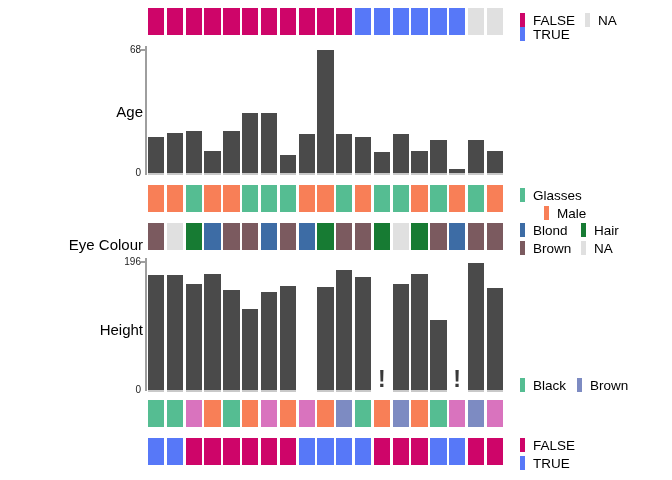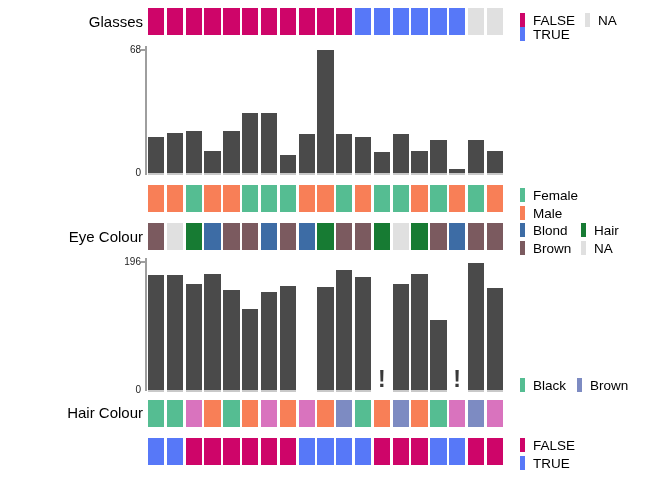--- a/index.html
+++ b/index.html
@@ -38,23 +38,23 @@
   .legend { position:absolute; left:520px; font-size:13.5px; color:#000; }
   .legend-row { display:flex; }
   .legend-cell { display:flex; align-items:center; }
   .legend-swatch { width:5px; height:14px; margin-right:8px; flex:none; }
 </style>
 </head>
 <body>
 
 <div class="canvas">
 
-  <div class="row-label" style="top:12px">Glasses</div>
-  <div class="row-label" style="top:227px">Eye Colour</div>
-  <div class="row-label" style="top:403px">Hair Colour</div>
+  <div class="row-label" style="top:102px">Age</div>
+  <div class="row-label" style="top:235px">Eye Colour</div>
+  <div class="row-label" style="top:320px">Height</div>
 
   <div class="strip" id="strip-glasses" style="top:8px;height:27px">
       <div class="tile" style="background: rgb(206, 5, 105);"></div>
       <div class="tile" style="background: rgb(206, 5, 105);"></div>
       <div class="tile" style="background: rgb(206, 5, 105);"></div>
       <div class="tile" style="background: rgb(206, 5, 105);"></div>
       <div class="tile" style="background: rgb(206, 5, 105);"></div>
       <div class="tile" style="background: rgb(206, 5, 105);"></div>
       <div class="tile" style="background: rgb(206, 5, 105);"></div>
       <div class="tile" style="background: rgb(206, 5, 105);"></div>
@@ -300,24 +300,24 @@
         <div class="legend-cell">
           <div class="legend-swatch" style="background: rgb(87, 120, 248);"></div>
           <span>TRUE</span>
         </div>
       </div>
     </div>
   <div class="legend" id="legend-gender" style="top: 186px;">
       <div class="legend-row" style="height: 18px;">
         <div class="legend-cell">
           <div class="legend-swatch" style="background: rgb(85, 189, 146);"></div>
-          <span>Female</span>
-        </div>
-      </div>
-      <div class="legend-row" style="height: 18px;">
+          <span>Glasses</span>
+        </div>
+      </div>
+      <div class="legend-row" style="height: 18px; margin-left: 24px;">
         <div class="legend-cell">
           <div class="legend-swatch" style="background: rgb(248, 127, 87);"></div>
           <span>Male</span>
         </div>
       </div>
     </div>
   <div class="legend" id="legend-eye" style="top: 221px;">
       <div class="legend-row" style="height: 18px;">
         <div class="legend-cell" style="width: 61px;">
           <div class="legend-swatch" style="background: rgb(61, 108, 165);"></div>

